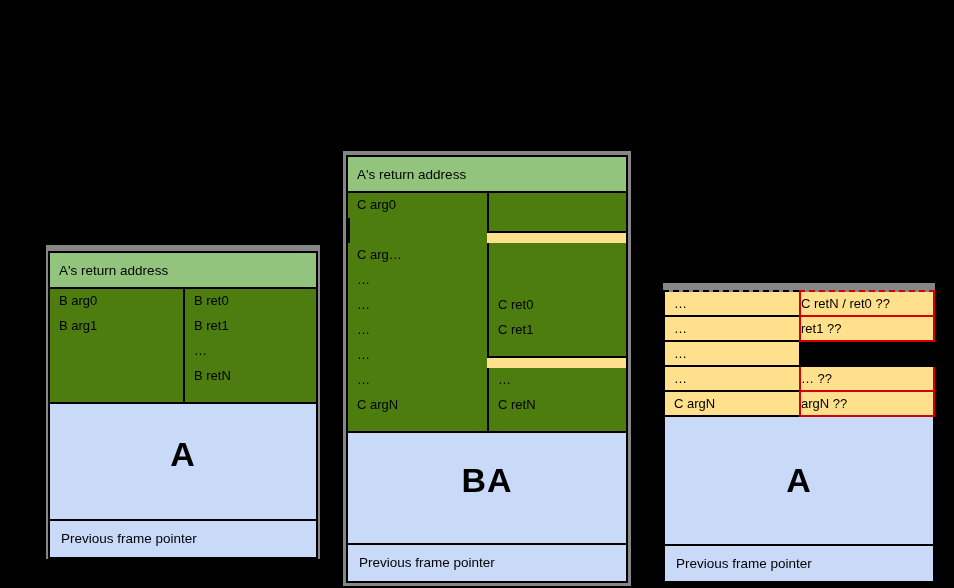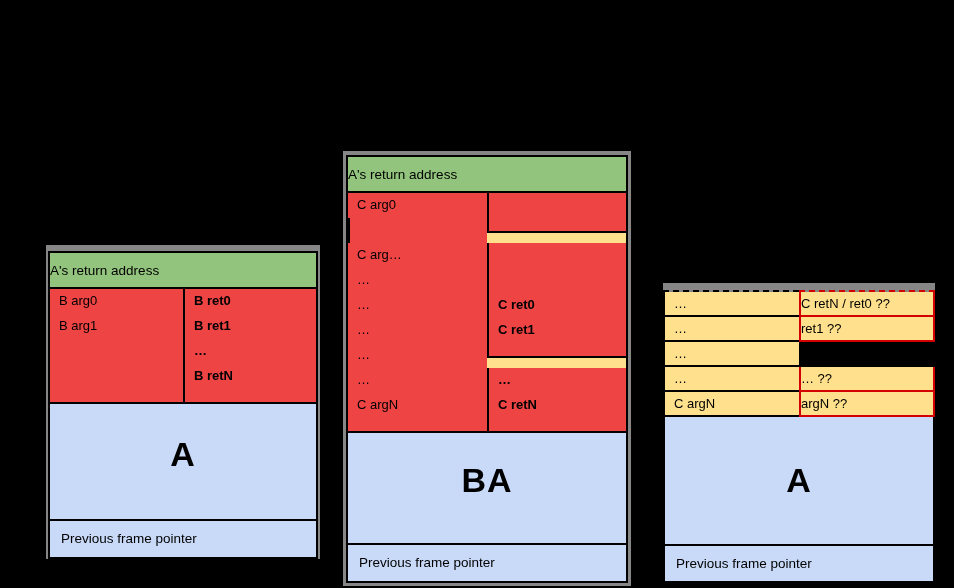--- a/index.html
+++ b/index.html
@@ -13,29 +13,29 @@
   }
   .wrap{position:absolute;background:#868686;}
   .wrap-left{left:46px;top:245px;width:274px;padding:6px 2px 0 2px;box-sizing:border-box;}
   .wrap-mid{left:343px;top:151px;width:288px;padding:4px 3px 3px 3px;box-sizing:border-box;}
   .wrap-right{left:663px;top:283px;width:272px;background:transparent;padding:0;}
 
   .tbl{background:#ffe08c;border:2px solid #000;box-sizing:border-box;width:100%;}
   .hdr{
     background:#93c47d;height:36px;line-height:36px;
     border-bottom:2px solid #000;box-sizing:border-box;
-    font-size:13.5px;white-space:nowrap;overflow:hidden;
+    font-size:13.5px;padding-left:9px;white-space:nowrap;overflow:hidden;
   }
   .row{display:flex;height:25px;box-sizing:border-box;}
   .cell{
     width:50%;box-sizing:border-box;height:40px;line-height:23px;
     font-size:13px;padding-left:9px;white-space:nowrap;overflow:hidden;
-    border-bottom:2px solid #000;background:#ef4444;
+    border-bottom:2px solid #000;background:#4d7c0f;
   }
-  .cell.cr{border-left:2px solid #000;font-weight:bold;}
+  .cell.cr{border-left:2px solid #000;}
   .frame{
     background:#c9daf8;display:flex;align-items:center;justify-content:center;
     box-sizing:border-box;border-bottom:2px solid #000;
   }
   .frame-label{font-size:34px;font-weight:bold;letter-spacing:1px;}
   .footer{
     background:#c9daf8;height:36px;line-height:36px;box-sizing:border-box;
     font-size:13.5px;padding-left:11px;white-space:nowrap;
   }
   .frame-left{height:132px;}

